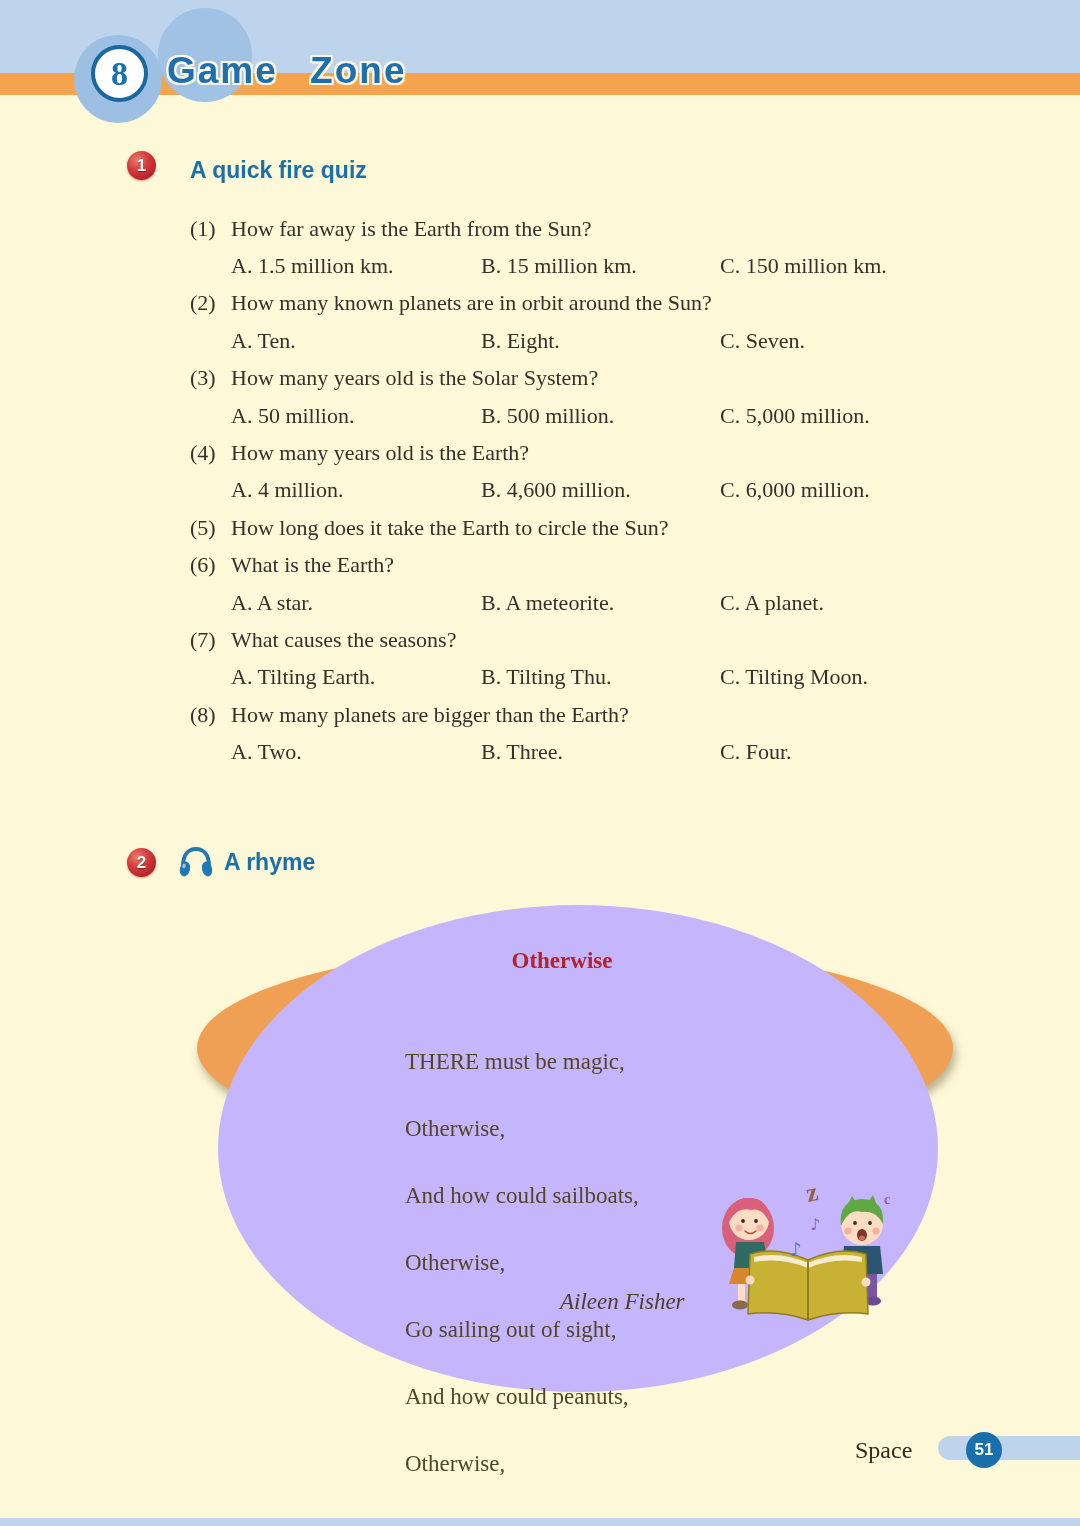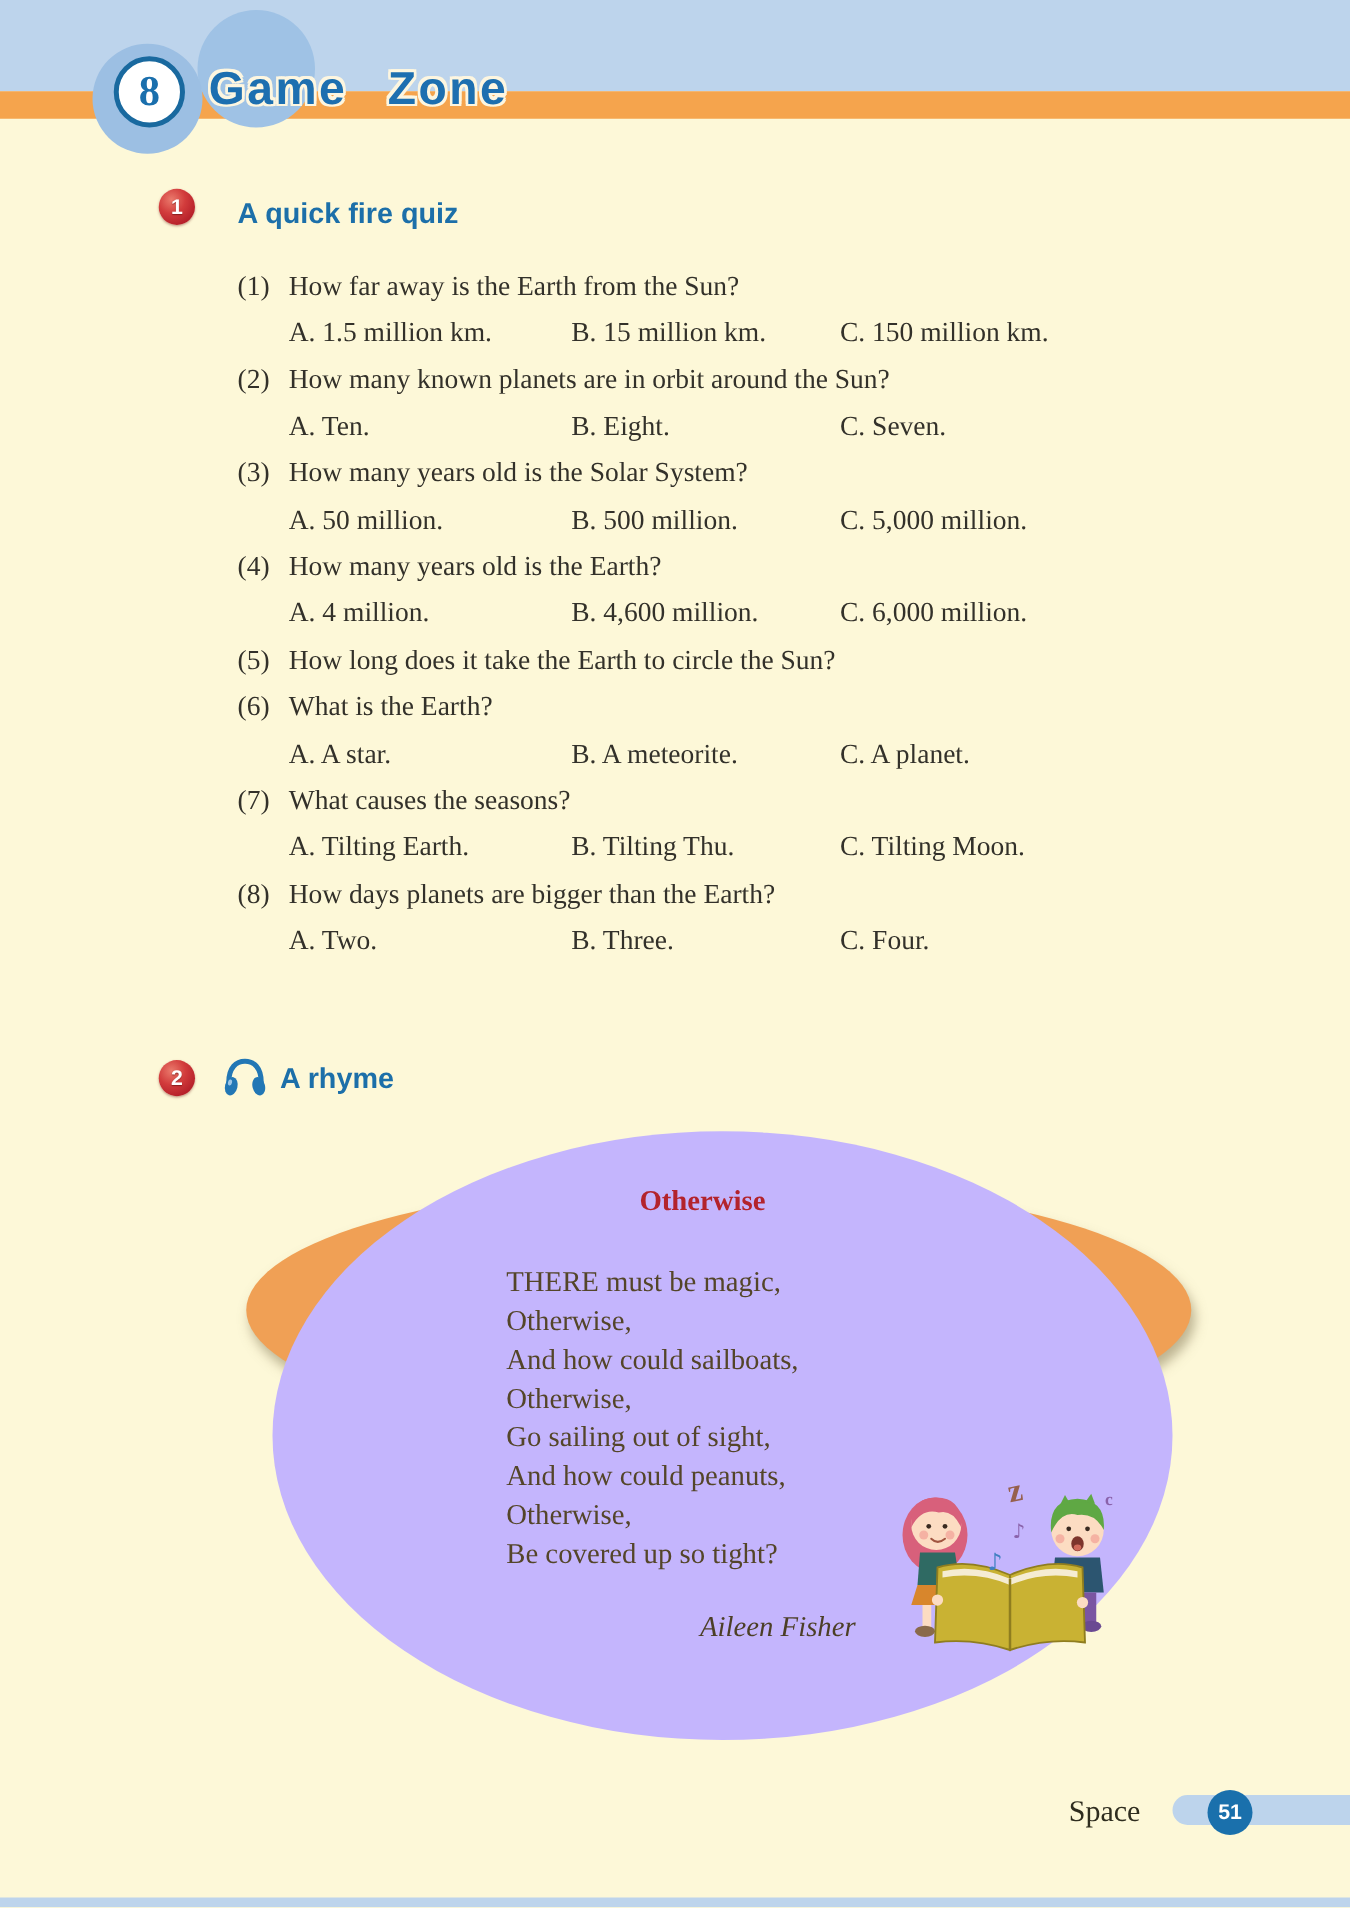--- a/index.html
+++ b/index.html
@@ -33,34 +33,34 @@
   .sec-title{position:absolute;margin:0;font:700 23px "Liberation Sans",sans-serif;color:#1c6fa9;line-height:28px;}
   .t1{left:190px;top:156px;}
   .t2{left:224px;top:848px;}
   .headphones{position:absolute;left:178px;top:845px;}
 
   
   .quiz{position:absolute;left:0;top:210px;width:1080px;font-size:22px;color:#33312a;}
   .q-line{height:37.4px;display:flex;align-items:center;padding-left:190px;box-sizing:border-box;}
   .q-num{width:41px;flex:none;}
   .q-text{flex:1;}
-  .a-line{height:37.4px;display:flex;align-items:center;padding-left:231px;box-sizing:border-box;}
+  .a-line{height:37.4px;display:flex;align-items:center;padding-left:231px;box-sizing:border-box;gap:24px;}
   .opt-a{width:226px;flex:none;}
   .opt-b{width:215px;flex:none;}
   .opt-c{flex:1;}
 
   
   .poem-ellipse-orange{position:absolute;left:197px;top:945px;width:756px;height:206px;border-radius:50%;
                        background:#f0a055;box-shadow:3px 7px 9px rgba(125,112,75,.5);}
   .poem-circle{position:absolute;left:218px;top:905px;width:720px;height:487px;border-radius:50%;
                background:#c4b5fd;}
   .poem-title{position:absolute;left:0;right:32px;top:43px;text-align:center;
               font:700 23px "Liberation Serif",serif;color:#b3232c;}
   .poem-lines{position:absolute;left:187px;top:105px;width:420px;}
-  .poem-line{font-size:23px;line-height:31px;color:#544529;}
+  .poem-line{font-size:23px;line-height:31px;color:#544529;margin-top:36px;}
   .poem-author{position:absolute;left:342px;top:384px;font:italic 400 23px "Liberation Serif",serif;color:#4c3f26;}
   .kids{position:absolute;left:710px;top:1168px;}
 
   
   .footer-label{position:absolute;left:855px;top:1437px;font-size:24px;color:#2f2d1f;}
   .footer-pill{position:absolute;left:938px;top:1436px;width:142px;height:24px;
                background:#bdd4ec;border-radius:12px 0 0 12px;}
   .page-num-circle{position:absolute;left:966px;top:1432px;width:36px;height:36px;border-radius:50%;
                    background:#1a70ac;display:flex;align-items:center;justify-content:center;text-align:right;}
   .page-num-circle span{font:700 17px "Liberation Sans",sans-serif;color:#fff;}
@@ -162,21 +162,21 @@
         <div class="a-line">
           <span class="opt opt-a">A. Tilting Earth.</span>
           <span class="opt opt-b">B. Tilting Thu.</span>
           <span class="opt opt-c">C. Tilting Moon.</span>
         </div>
       </div>
 
       <div class="q-block">
         <div class="q-line">
           <span class="q-num">(8)</span>
-          <span class="q-text">How days planets are bigger than the Earth?</span>
+          <span class="q-text">How many planets are bigger than the Earth?</span>
         </div>
         <div class="a-line">
           <span class="opt opt-a">A. Two.</span>
           <span class="opt opt-b">B. Three.</span>
           <span class="opt opt-c">C. Four.</span>
         </div>
       </div>
     </div>
 
   <div class="red-badge b2">

